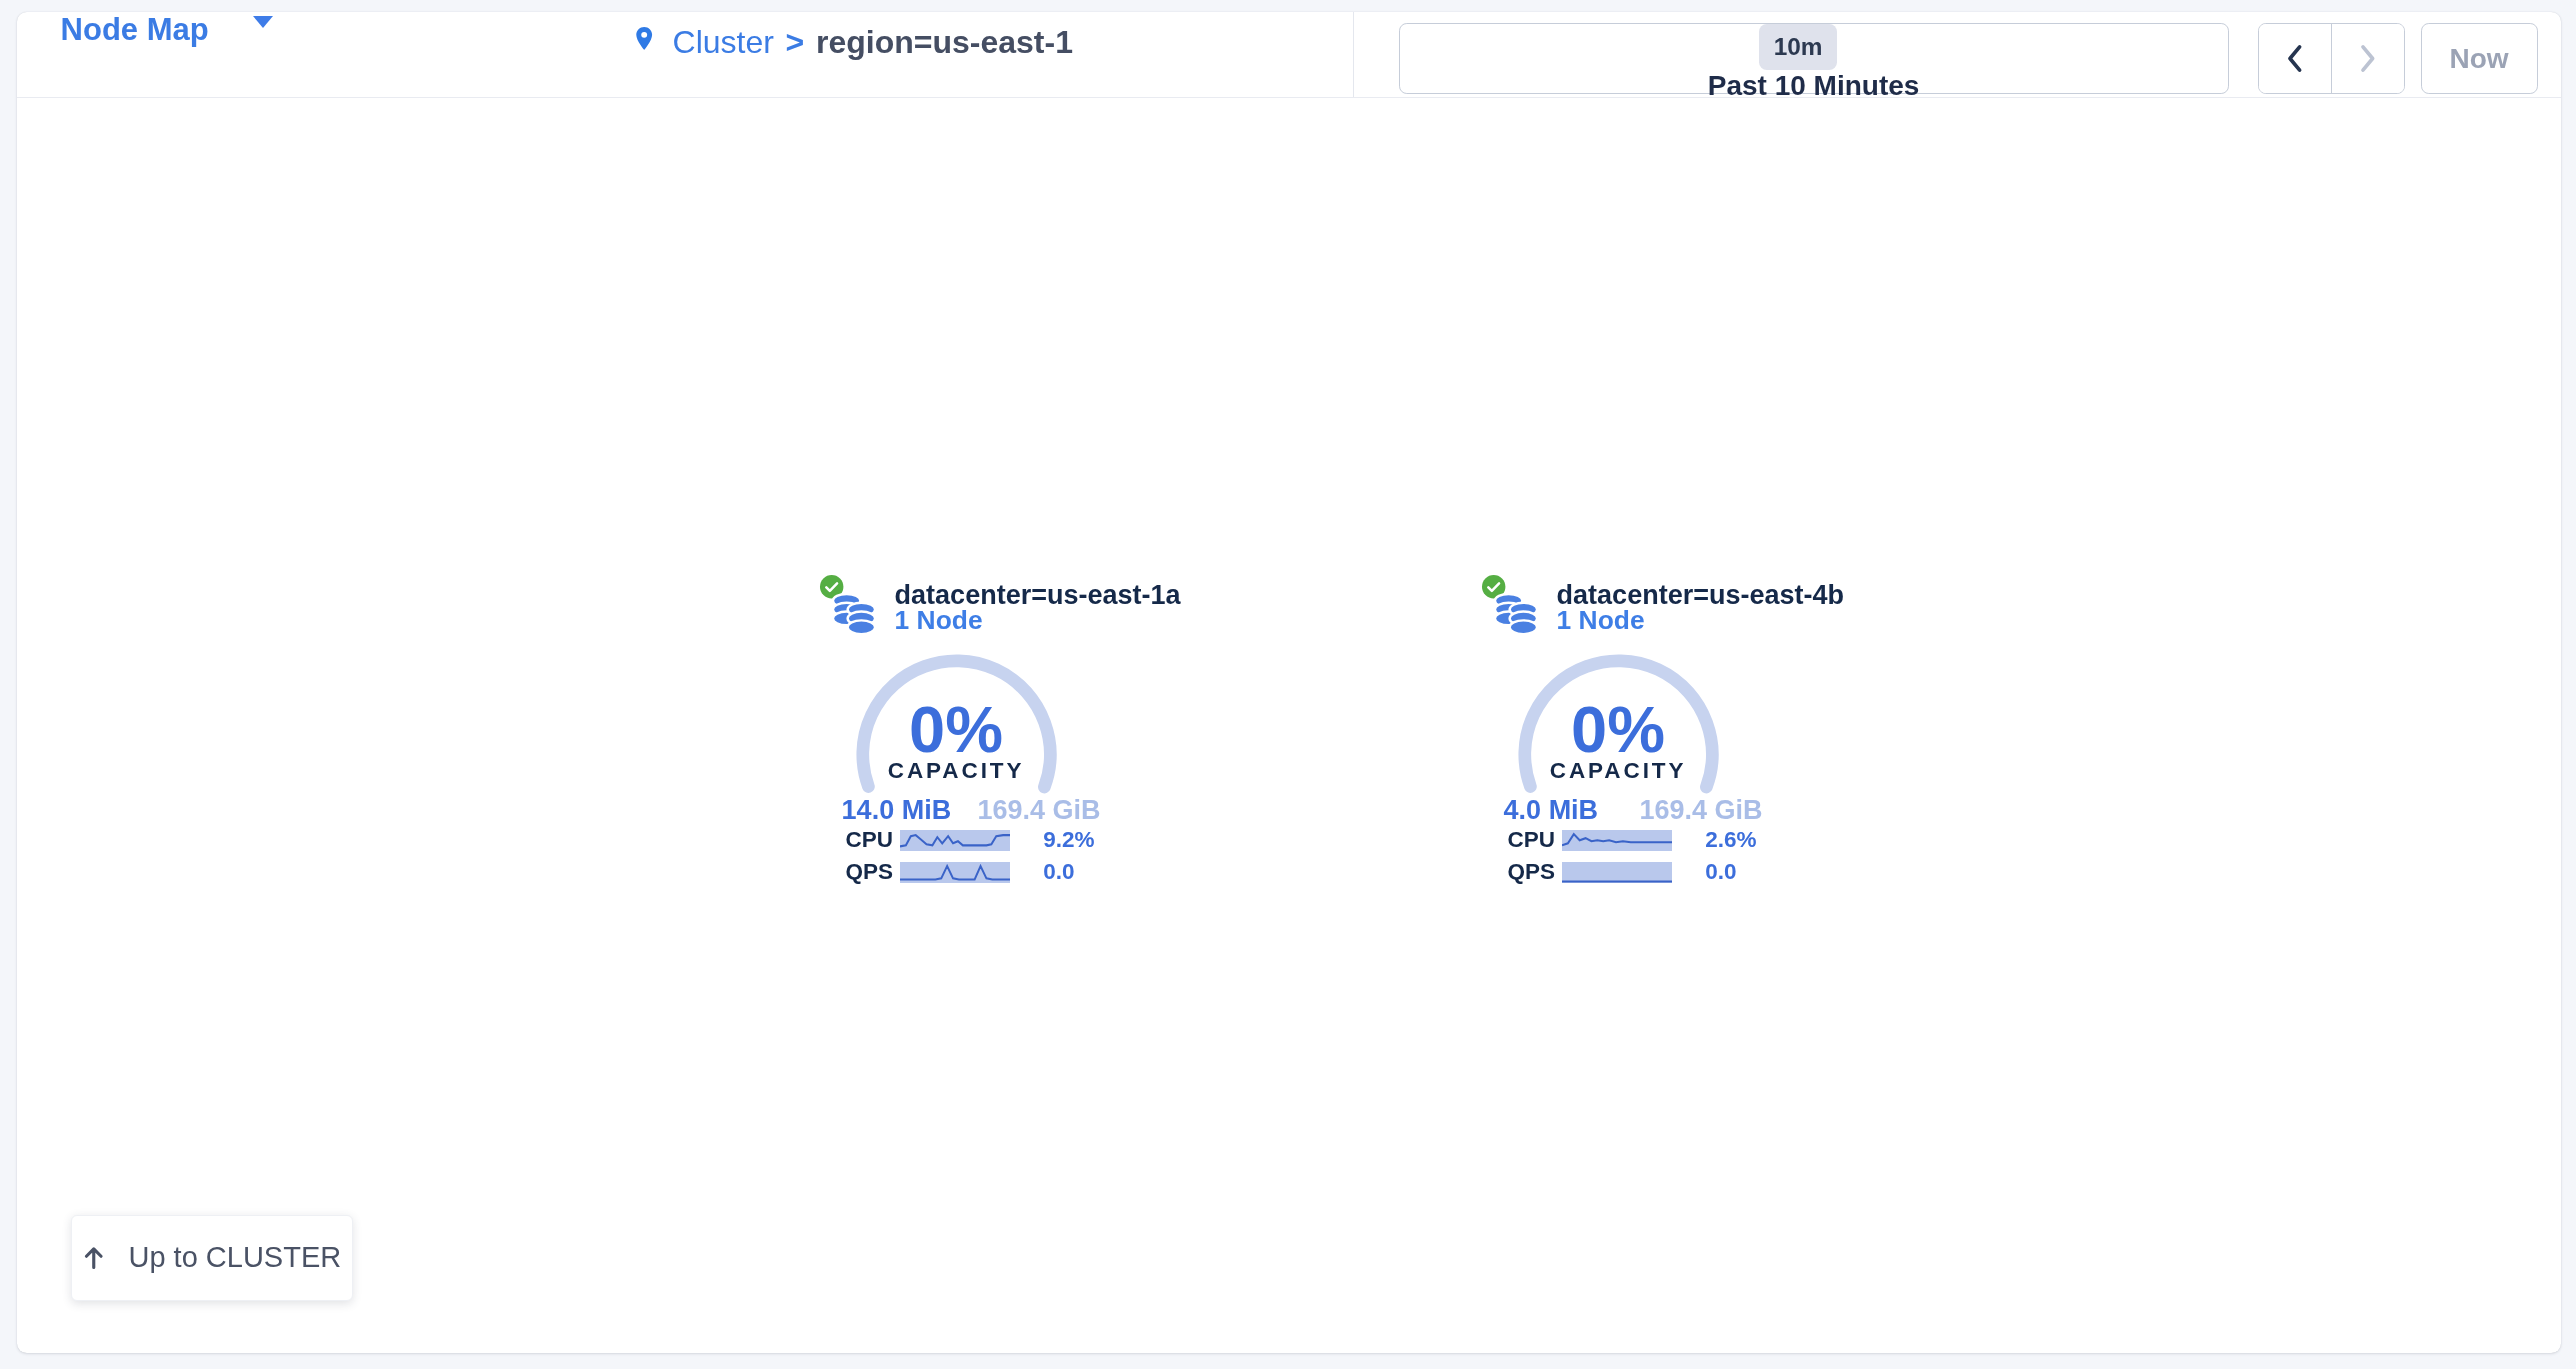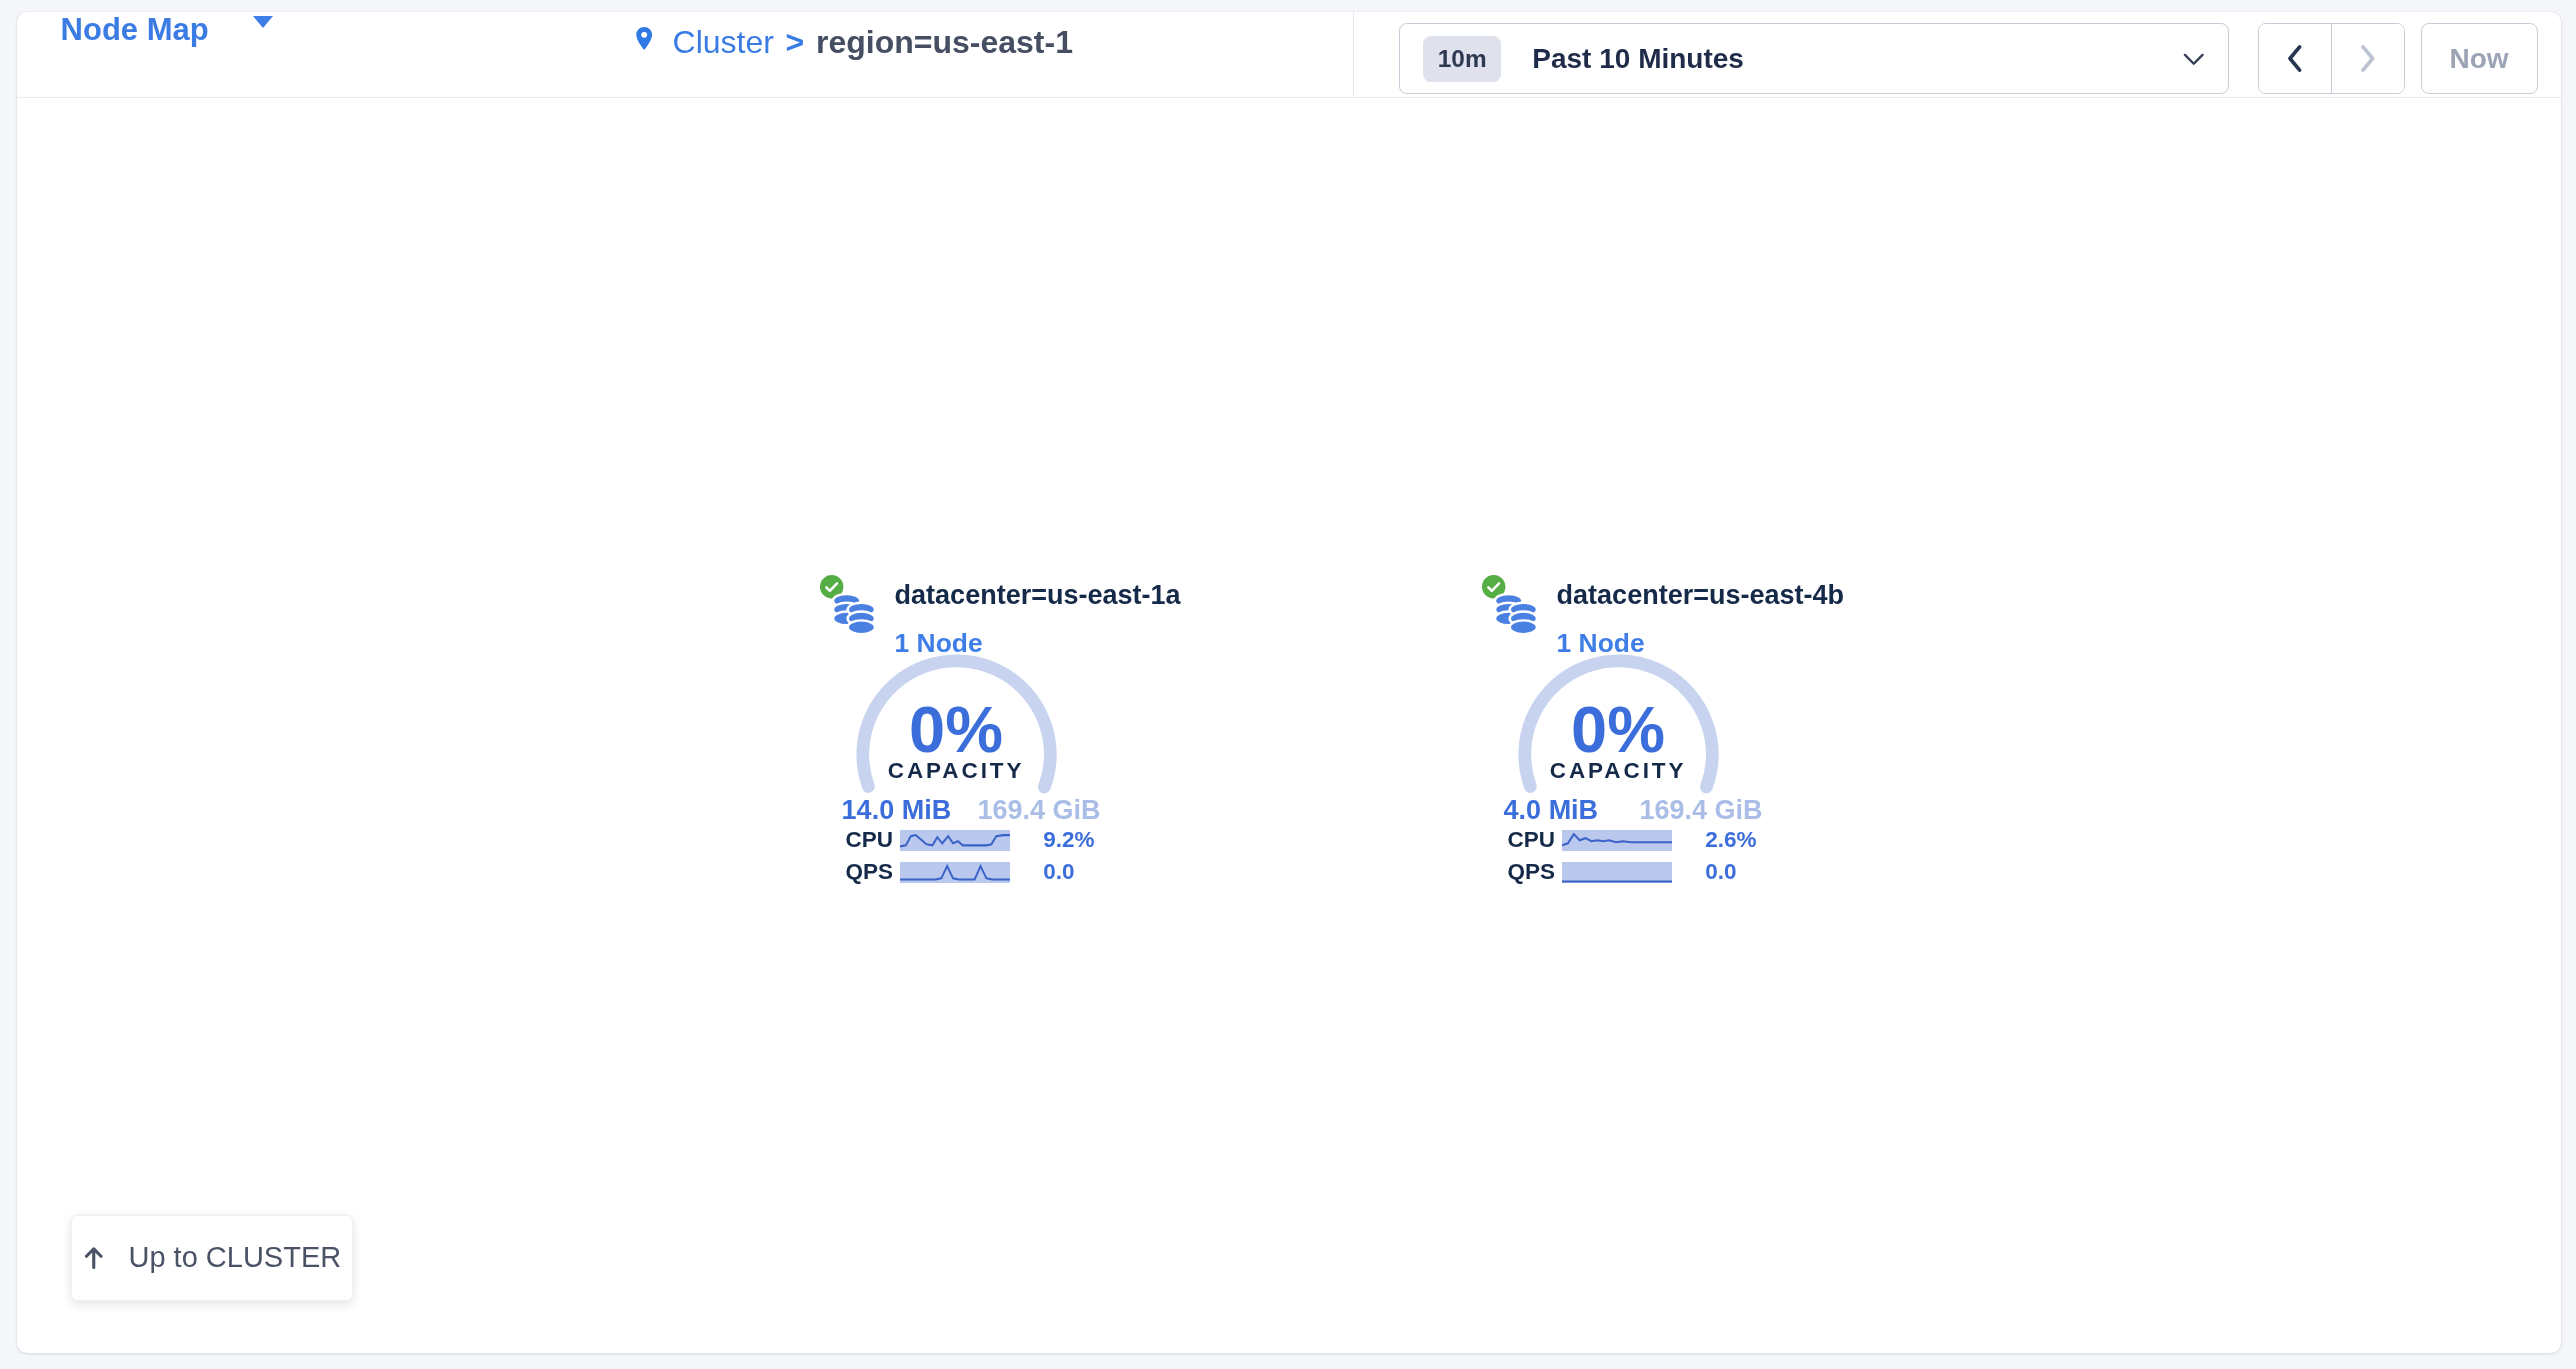--- a/index.html
+++ b/index.html
@@ -22,21 +22,21 @@
   .caret{width:0;height:0;border-left:10.8px solid transparent;border-right:10.8px solid transparent;border-top:12.7px solid #3e7ce8;margin-top:3.9px;}
   .breadcrumb{position:absolute;left:614px;top:12px;height:85px;display:flex;gap:11.7px;font-size:32px;white-space:nowrap;}
   .breadcrumb svg{margin-right:3.9px;}
   .crumb-link{color:#3b7ce4;font-weight:500;text-decoration:none;cursor:pointer;}
   .crumb-sep{color:#3b7ce4;font-weight:700;}
   .crumb-current{color:#454e63;font-weight:600;}
   .hdr-divider{position:absolute;left:1336px;top:0;height:85px;width:1px;background:#e4e7ee;}
   .time-select{
     position:absolute;left:1382px;top:11.7px;width:830px;height:71px;
     border:1px solid #c6cdd9;border-radius:7.8px;background:#fff;
-    display:flex;align-items:center;padding:0 23.5px;box-sizing:border-box;cursor:pointer;
+    display:flex;align-items:center;padding:0 23.5px;box-sizing:border-box;cursor:pointer;flex-direction:column;
   }
   .range-badge{background:#dfe2ec;border-radius:7.8px;padding:8.8px 14.7px;font-size:24.4px;font-weight:700;color:#2c3950;margin-right:31px;}
   .range-label{font-size:28px;font-weight:700;color:#1f2c49;flex:1;}
   .nav-arrows{
     position:absolute;left:2241px;top:11.7px;width:147px;height:71px;
     border:1px solid #c6cdd9;border-radius:7.8px;background:#fff;display:flex;box-sizing:border-box;overflow:hidden;
   }
   .nav-btn{flex:1;display:flex;align-items:center;justify-content:center;background:#fff;border:none;padding:0;cursor:pointer;}
   .nav-btn + .nav-btn{border-left:1px solid #c6cdd9;}
   .now-button{
@@ -44,21 +44,21 @@
     border:1px solid #c6cdd9;border-radius:7.8px;background:#fff;
     font-family:inherit;font-size:28px;font-weight:700;color:#9ba3b5;cursor:default;
   }
   
   .locality-card{position:absolute;top:560px;width:293px;height:327px;cursor:pointer;}
   .card-a{left:793px;}
   .card-b{left:1455px;}
   .status-icon{position:absolute;left:9.8px;top:2px;}
   .dc-icon{position:absolute;left:19.6px;top:17.6px;}
   .dc-title{position:absolute;left:85px;top:8.8px;font-size:27px;font-weight:700;color:#152949;white-space:nowrap;}
-  .dc-nodes{position:absolute;left:85px;top:56px;font-size:26.4px;font-weight:700;color:#3e7ee6;}
+  .dc-nodes{position:absolute;left:85px;top:33px;font-size:26.4px;font-weight:700;color:#3e7ee6;}
   .gauge-wrap{position:absolute;left:44px;top:80px;width:205px;height:205px;}
   .gauge-wrap svg{position:absolute;left:0;top:0;}
   .gauge-value{position:absolute;left:0;right:0;top:45px;text-align:center;font-size:65px;line-height:65px;font-weight:700;color:#3c6edb;}
   .gauge-label{position:absolute;left:0;right:0;top:106px;text-align:center;font-size:22.5px;font-weight:700;letter-spacing:2.9px;color:#152949;}
   .cap-row{position:absolute;left:32px;right:2px;top:223px;display:flex;justify-content:space-between;font-size:27px;font-weight:600;white-space:nowrap;}
   .cap-used{color:#3c6edb;}
   .cap-total{color:#a9bde7;}
   .metric-row{position:absolute;left:36px;height:23.5px;display:flex;align-items:center;}
   .row-cpu{top:257px;}
   .row-qps{top:289px;}

